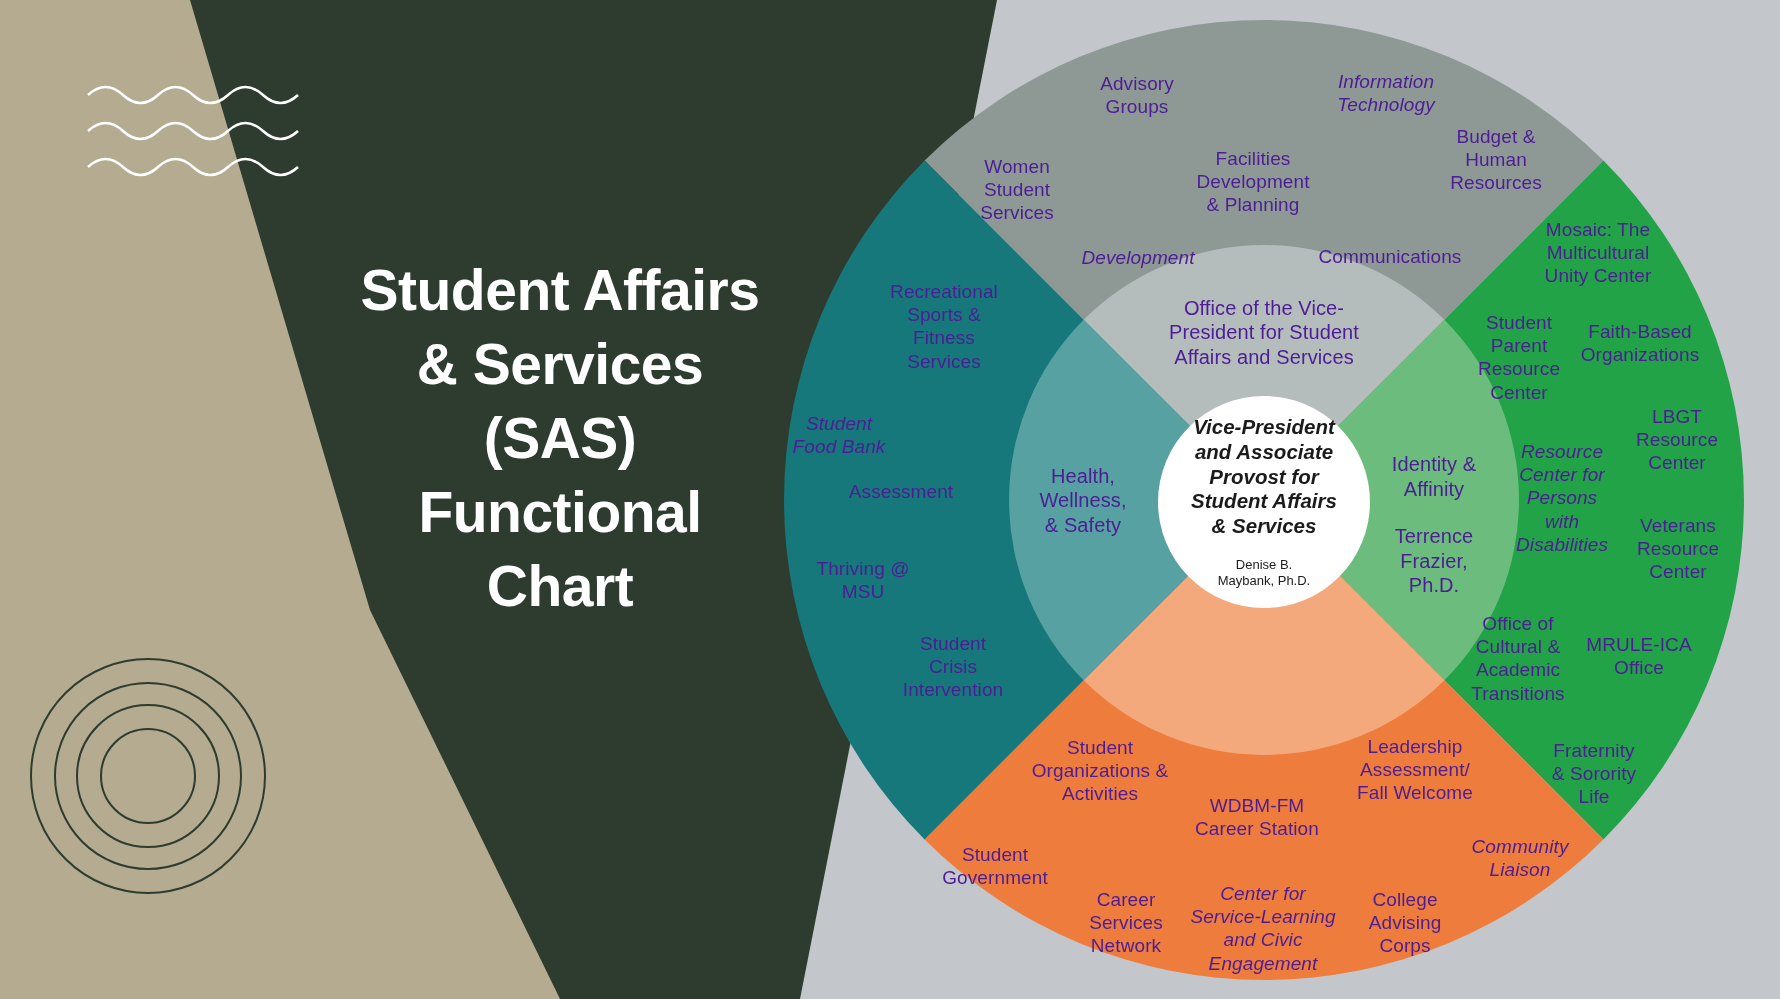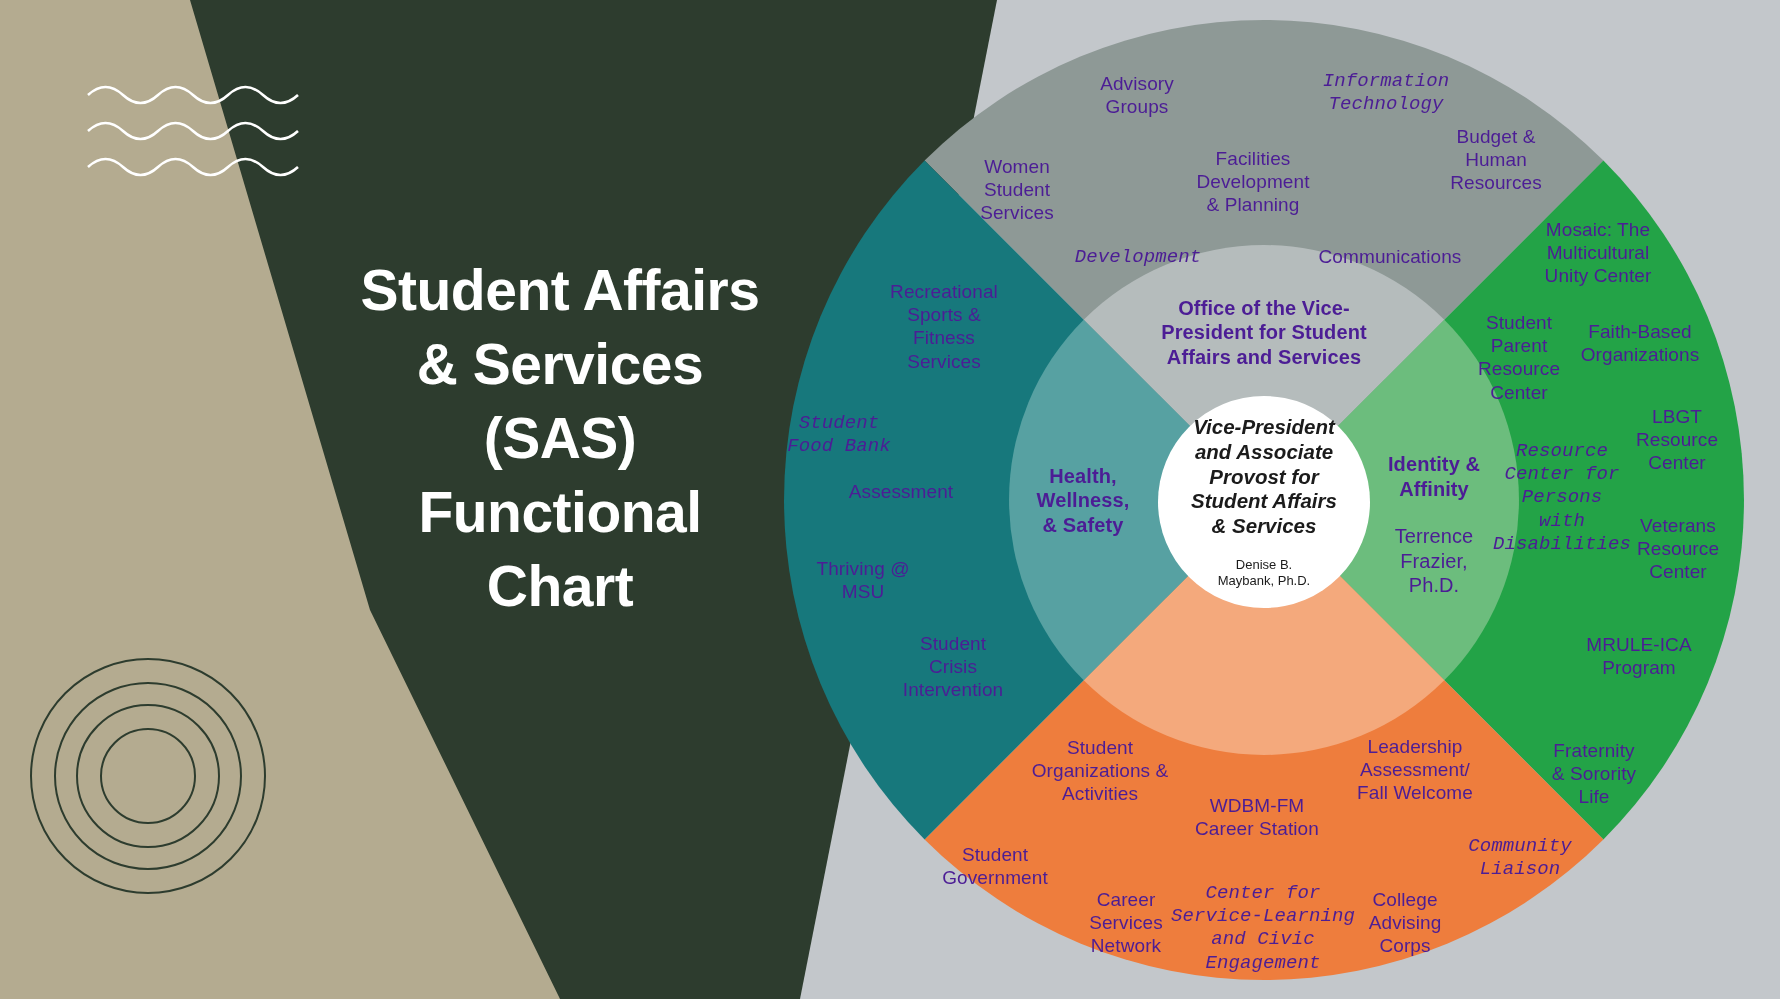--- a/index.html
+++ b/index.html
@@ -6,22 +6,22 @@
   #stage{
     position:relative;width:1780px;height:999px;overflow:hidden;
     background:#c3c7cb;font-family:"Liberation Sans",sans-serif;
   }
   #bg{position:absolute;left:0;top:0;}
   .lbl{
     position:absolute;transform:translate(-50%,-50%);
     color:#4c1d95;font-size:19px;line-height:1.22;text-align:center;
     white-space:pre-line;letter-spacing:.1px;
   }
-  .it{font-style:italic;font-family:Liberation Mono, monospace;}
-  .inner-hd{font-weight:bold;font-size:20px;}
+  .it{font-style:italic;}
+  .inner-hd{font-weight:normal;font-size:20px;}
   .inner-nm{font-size:20px;text-align:center;}
   #center-circle-text{
     position:absolute;left:1264px;top:502px;transform:translate(-50%,-50%);
     text-align:center;color:#1b1b1b;white-space:pre-line;width:230px;
   }
   #center-circle-text .role{font-weight:bold;font-size:20.5px;line-height:1.21;font-style:italic;}
   #center-circle-text .name{font-size:13px;line-height:1.21;}
   #page-title{
     position:absolute;left:560px;top:438px;transform:translate(-50%,-50%);
     color:#ffffff;font-weight:bold;font-size:57px;line-height:1.3;
@@ -113,22 +113,26 @@
 Resource
 Center</div>
   <div class="lbl it" style="left:1562px;top:498px">Resource
 Center for
 Persons
 with
 Disabilities</div>
   <div class="lbl" style="left:1678px;top:549px">Veterans
 Resource
 Center</div>
+  <div class="lbl" style="left:1518px;top:658px">Office of
+Cultural &amp;
+Academic
+Transitions</div>
   <div class="lbl" style="left:1639px;top:656px">MRULE-ICA
-Program</div>
+Office</div>
   <div class="lbl" style="left:1594px;top:774px">Fraternity
 &amp; Sorority
 Life</div>
 
   <div class="lbl" style="left:1100px;top:771px">Student
 Organizations &amp;
 Activities</div>
   <div class="lbl" style="left:1257px;top:817px">WDBM-FM
 Career Station</div>
   <div class="lbl" style="left:1415px;top:770px">Leadership

